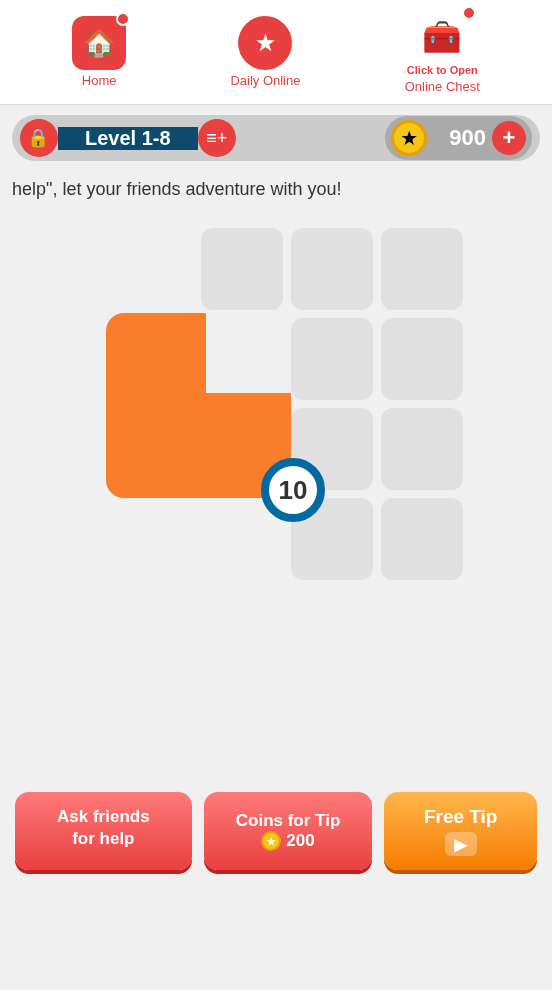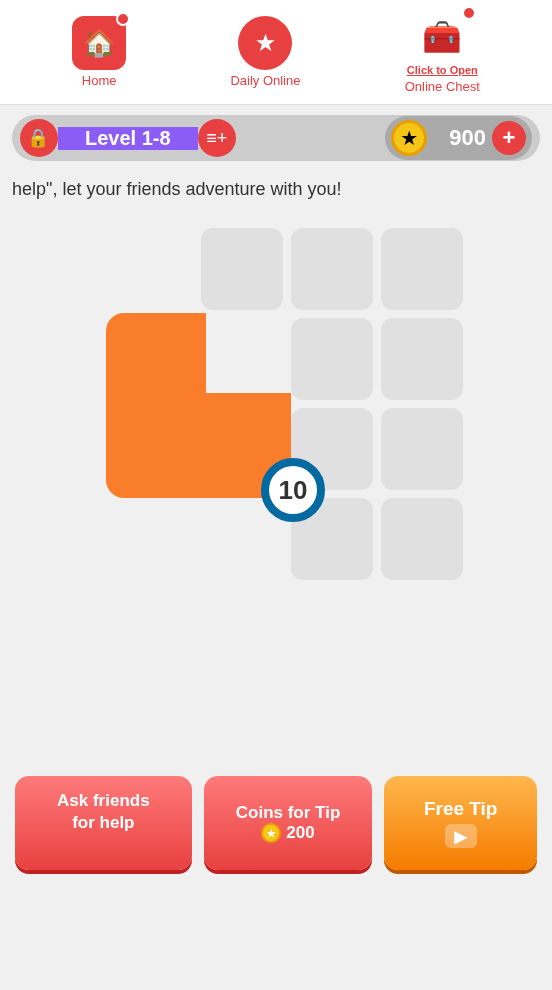--- a/index.html
+++ b/index.html
@@ -93,21 +93,21 @@
       width: 38px;
       height: 38px;
       display: flex;
       align-items: center;
       justify-content: center;
       color: white;
       font-size: 18px;
       flex-shrink: 0;
     }
     .level-label {
-      background: #8b5cf6;
+      background: #0c4a6e;
       color: #fff;
       font-size: 20px;
       font-weight: bold;
       flex: 1;
       text-align: center;
     }
     .list-btn {
       background: #e84040;
       border-radius: 50%;
       width: 38px;
@@ -295,21 +295,21 @@
       align-items: center;
       justify-content: center;
       font-size: 10px;
     }
     .btn-free {
       background: linear-gradient(to bottom, #ffb74d, #f57c00);
       color: white;
       font-size: 19px;
       font-weight: bold;
       border-radius: 14px;
-      padding: 22px 16px;
+      padding: 14px 16px;
       text-align: center;
       flex: 1;
       cursor: pointer;
       box-shadow: 0 4px 0 #bf5900;
       display: flex;
       flex-direction: column;
       align-items: center;
       justify-content: center;
       gap: 4px;
     }
@@ -340,21 +340,21 @@
       ★
     </div>
     <span class="nav-label">Daily Online</span>
   </div>
   <div class="nav-btn">
     <div class="nav-icon-chest">
       🧰
       <span class="red-dot"></span>
     </div>
     <div style="display:flex;flex-direction:column;align-items:center;">
-      <span style="font-size:11px;color:#e84040;font-weight:bold;text-decoration:underline;">Click to Open</span>
+      <span style="font-size:11px;color:#e84040;font-weight:bold;">Click to Open</span>
       <span class="nav-label">Online Chest</span>
     </div>
   </div>
 </div>
 
 <div class="header-bar">
   <div class="lock-btn">🔒</div>
   <span class="level-label">Level 1-8</span>
   <div class="list-btn">≡+</div>
   <div class="spacer"></div>

